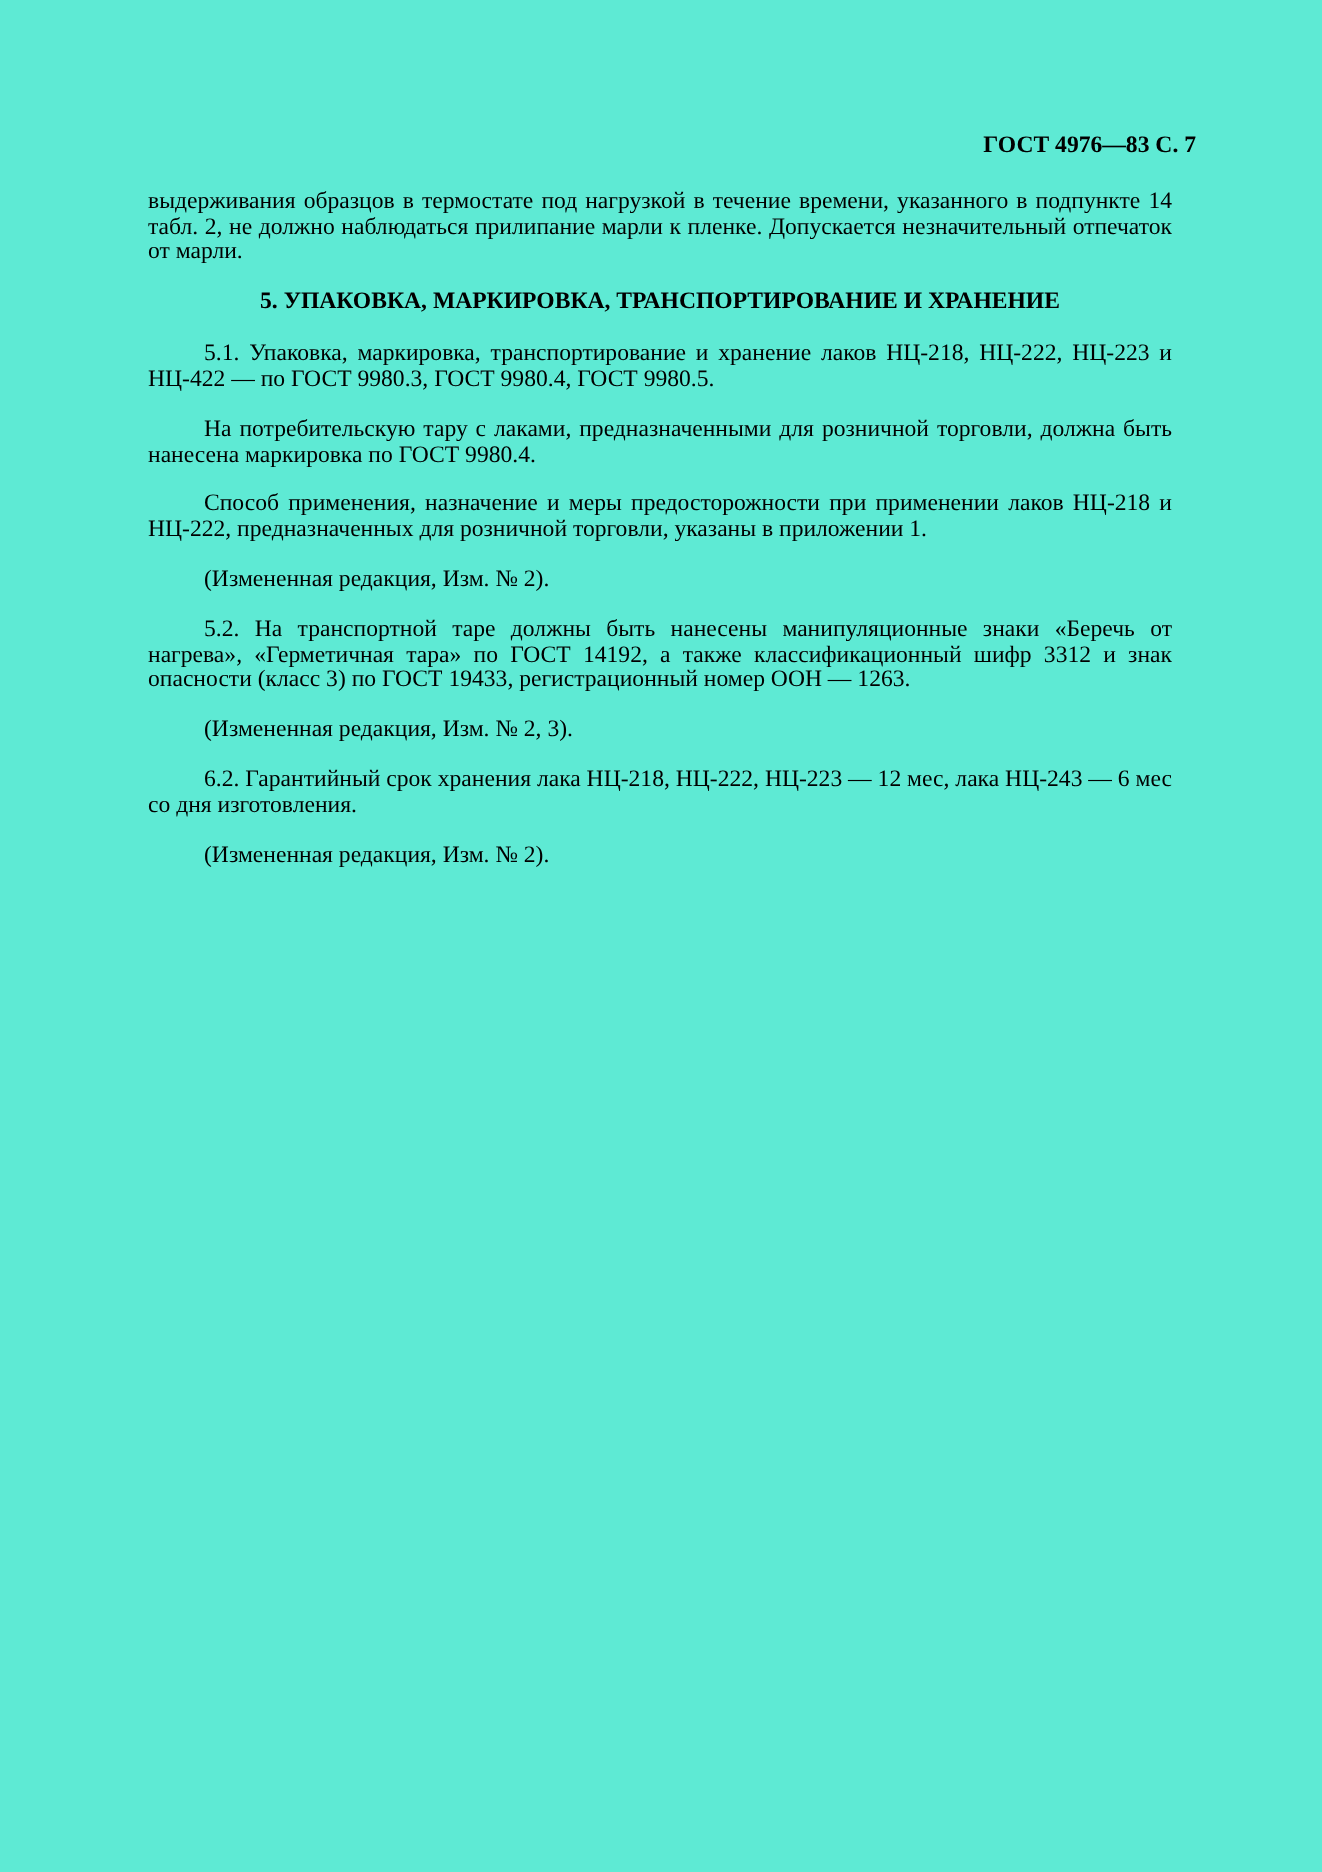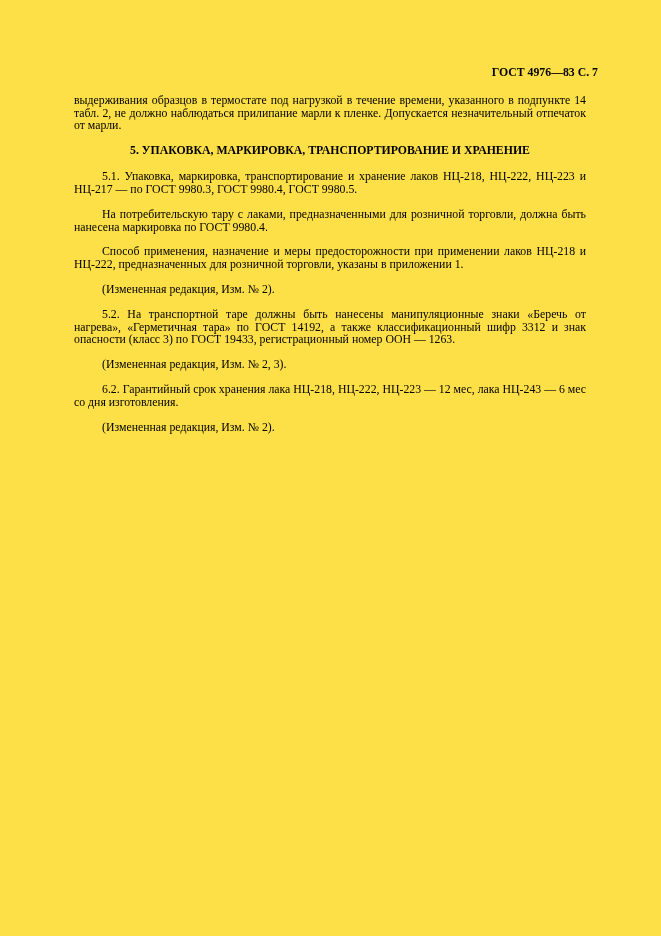--- a/index.html
+++ b/index.html
@@ -4,21 +4,21 @@
 <style>
   html, body {
     margin: 0;
     padding: 0;
     background: #ffffff;
   }
   .page {
     position: relative;
     width: 661px;
     height: 936px;
-    background: #fde047;
+    background: #5eead4;
     color: #000000;
     font-family: "Liberation Serif", "DejaVu Serif", serif;
     font-size: 11.8px;
     line-height: 12.8px;
     overflow: hidden;
     box-sizing: border-box;
     padding: 66px 63px 0 62px;
   }
   .page-header {
     text-align: right;
@@ -51,21 +51,21 @@
 
 <div class="page">
 
   <div class="page-header">ГОСТ 4976—83 С. 7</div>
 
   <p class="para no-indent">выдерживания образцов в термостате под нагрузкой в течение времени, указанного в подпункте 14 табл. 2, не должно наблюдаться прилипание марли к пленке. Допускается незначительный отпечаток от марли.</p>
 
   <div>
     <div class="section-heading">5. УПАКОВКА, МАРКИРОВКА, ТРАНСПОРТИРОВАНИЕ И ХРАНЕНИЕ</div>
 
-    <p class="para">5.1. Упаковка, маркировка, транспортирование и хранение лаков НЦ-218, НЦ-222, НЦ-223 и НЦ-217 — по ГОСТ 9980.3, ГОСТ 9980.4, ГОСТ 9980.5.</p>
+    <p class="para">5.1. Упаковка, маркировка, транспортирование и хранение лаков НЦ-218, НЦ-222, НЦ-223 и НЦ-422 — по ГОСТ 9980.3, ГОСТ 9980.4, ГОСТ 9980.5.</p>
 
     <p class="para">На потребительскую тару с лаками, предназначенными для розничной торговли, должна быть нанесена маркировка по ГОСТ 9980.4.</p>
 
     <p class="para">Способ применения, назначение и меры предосторожности при применении лаков НЦ-218 и НЦ-222, предназначенных для розничной торговли, указаны в приложении 1.</p>
 
     <p class="para bold-note">(Измененная редакция, Изм. № 2).</p>
 
     <p class="para">5.2. На транспортной таре должны быть нанесены манипуляционные знаки «Беречь от нагрева», «Герметичная тара» по ГОСТ 14192, а также классификационный шифр 3312 и знак опасности (класс 3) по ГОСТ 19433, регистрационный номер ООН — 1263.</p>
 
     <p class="para bold-note">(Измененная редакция, Изм. № 2, 3).</p>

